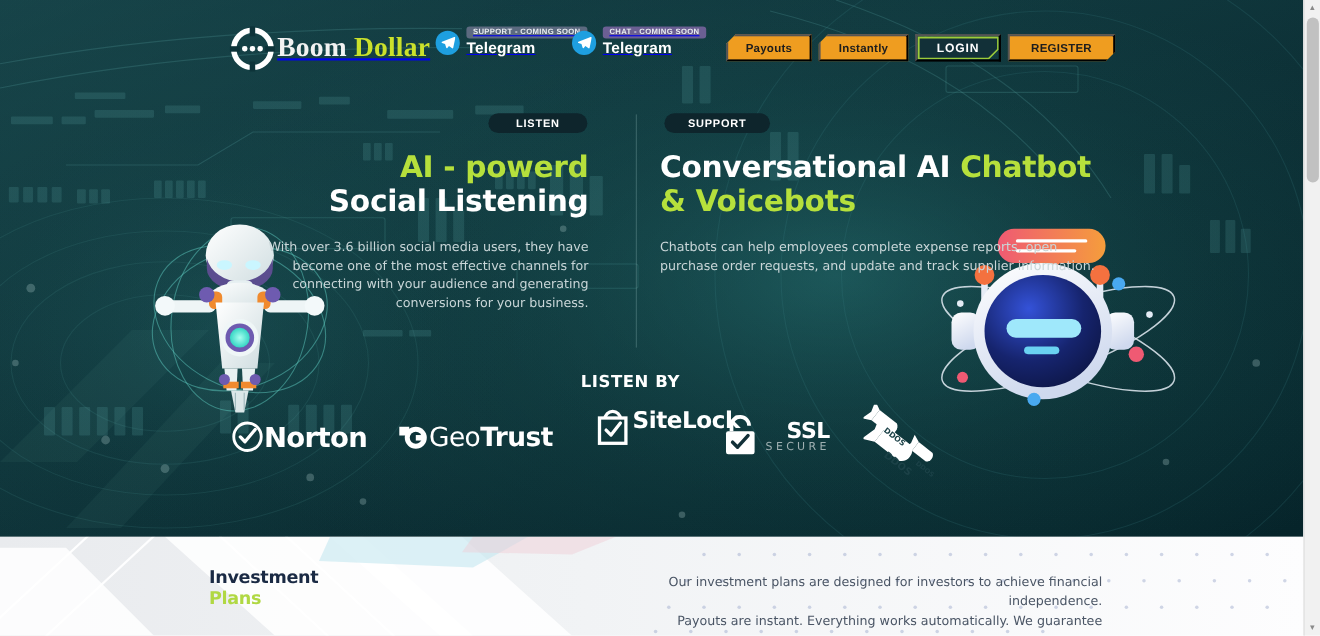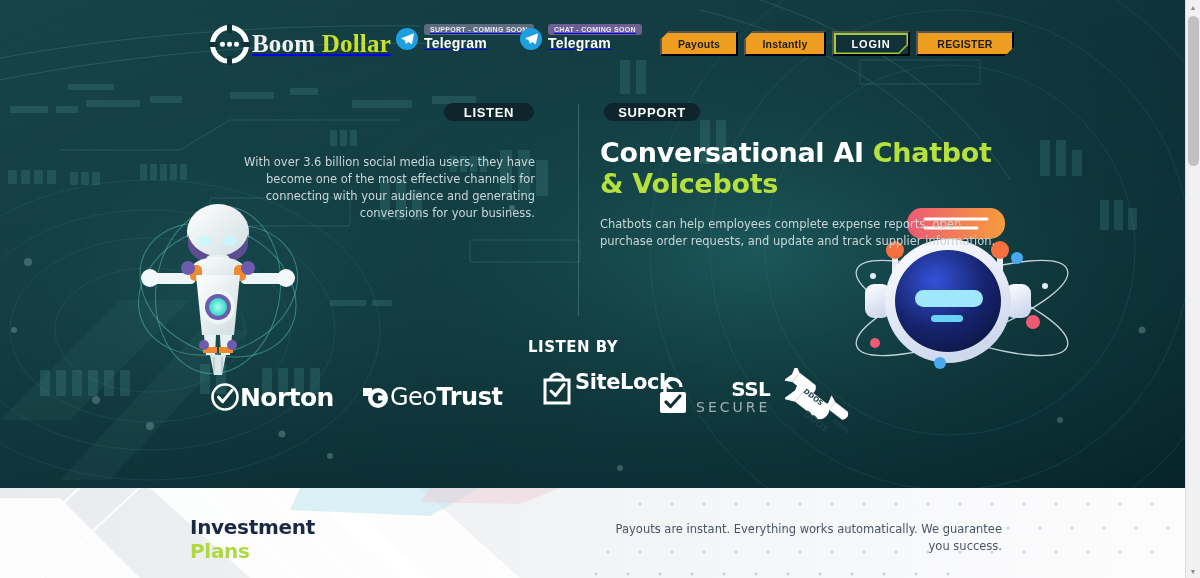--- a/index.html
+++ b/index.html
@@ -176,21 +176,21 @@
     background: rgba(150,190,190,0.30);
     z-index: 21;
   }
 
   .pill {
     position: absolute;
     height: 18px;
     background: #0e252c;
     border-radius: 9px;
     display: flex; align-items: center; justify-content: center;
-    font-size: 13px; font-weight: bold; letter-spacing: .7px;
+    font-size: 10px; font-weight: bold; letter-spacing: .7px;
     color: #ffffff;
     z-index: 22;
   }
   .pill-listen   { left: 444px; top: 103px; width: 90px; }
   .pill-automate { left: 604px; top: 103px; width: 96px; }
 
   .col-left {
     position: absolute;
     left: 230px; top: 138px;
     width: 305px;
@@ -256,21 +256,21 @@
   .sitelock-txt {
     font-size: 21px; font-weight: bold; letter-spacing: -0.4px;
     font-family: "DejaVu Sans", sans-serif;
   }
   .ssl-main {
     font-size: 20px; font-weight: bold; line-height: .95; letter-spacing: -.5px;
     font-family: "DejaVu Sans", sans-serif;
     text-align: right;
   }
   .ssl-sub {
-    font-size: 14px; letter-spacing: 3px; color: #9fb0b2;
+    font-size: 10px; letter-spacing: 3px; color: #9fb0b2;
     font-family: "DejaVu Sans", sans-serif;
   }
 
   
   .robot-left {
     position: absolute; left: 118px; top: 195px;
     width: 200px; height: 190px; z-index: 15;
   }
   .robot-right {
     position: absolute; left: 845px; top: 200px;
@@ -282,21 +282,21 @@
     position: absolute; left: 0; top: 488px;
     width: 1185px; height: 90px;
     background: linear-gradient(100deg,#f3f4f6 0%, #eef0f3 40%, #f7f8fa 70%, #fbfcfd 100%);
     overflow: hidden;
   }
   .plans-bg { position: absolute; inset: 0; }
   .plans-title {
     position: absolute; left: 190px; top: 516px;
     z-index: 5;
     font-family: "DejaVu Sans", sans-serif;
-    font-size: 20px; font-weight: bold;
+    font-size: 16px; font-weight: bold;
     line-height: 1.18;
     letter-spacing: -.3px;
   }
   .plans-title .l1 { color: #1a2a44; display: block; }
   .plans-title .l2 { color: #b0d843; display: block; }
   .plans-copy {
     position: absolute; left: 600px; top: 521px;
     width: 402px; text-align: right;
     z-index: 5;
     font-family: "DejaVu Sans", sans-serif;
@@ -614,20 +614,24 @@
     </svg>
 
     <div class="hero-content">
 
       <div class="divider"></div>
 
       <div class="pill pill-listen">LISTEN</div>
       <div class="pill pill-automate">SUPPORT</div>
 
       <div class="col-left">
+        <h1 class="h-title">
+          <span class="accent">AI - powerd</span><br>
+          <span class="plain">Social Listening</span>
+        </h1>
         <p class="h-body">With over 3.6 billion social media users, they have become one of the most effective channels for connecting with your audience and generating conversions for your business.</p>
       </div>
 
       <div class="col-right">
         <h1 class="h-title">
           <span class="plain">Conversational AI </span><span class="accent">Chatbot &amp; Voicebots</span>
         </h1>
         <p class="h-body">Chatbots can help employees complete expense reports, open purchase order requests, and update and track supplier information.</p>
       </div>
 
@@ -798,20 +802,21 @@
       </g>
     </svg>
   </section>
 
   <h2 class="plans-title">
     <span class="l1">Investment</span>
     <span class="l2">Plans</span>
   </h2>
 
   <div class="plans-copy">
+    <div>Our investment plans are designed for investors to achieve financial independence.</div>
     <div>Payouts are instant. Everything works automatically. We guarantee you success.</div>
   </div>
 
 </div>
 
 <div class="scrollbar">
   <div class="sb-up">▲</div>
   <div class="sb-thumb"></div>
   <div class="sb-down">▼</div>
 </div>

